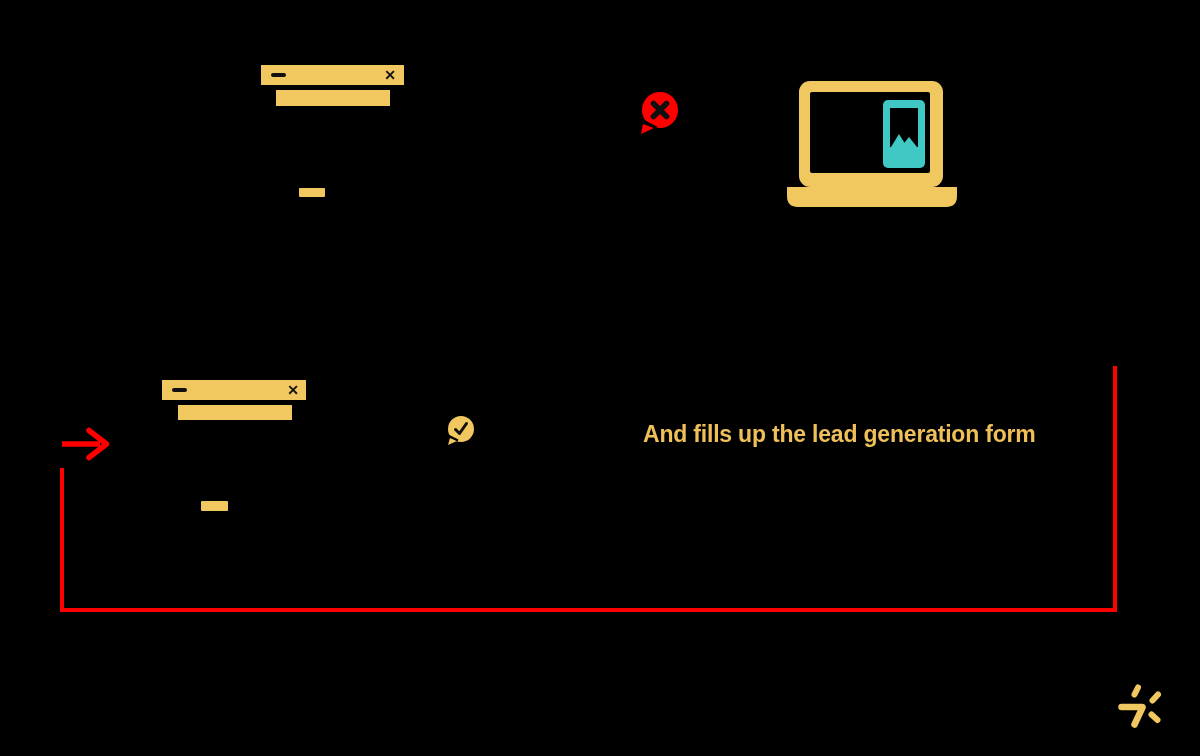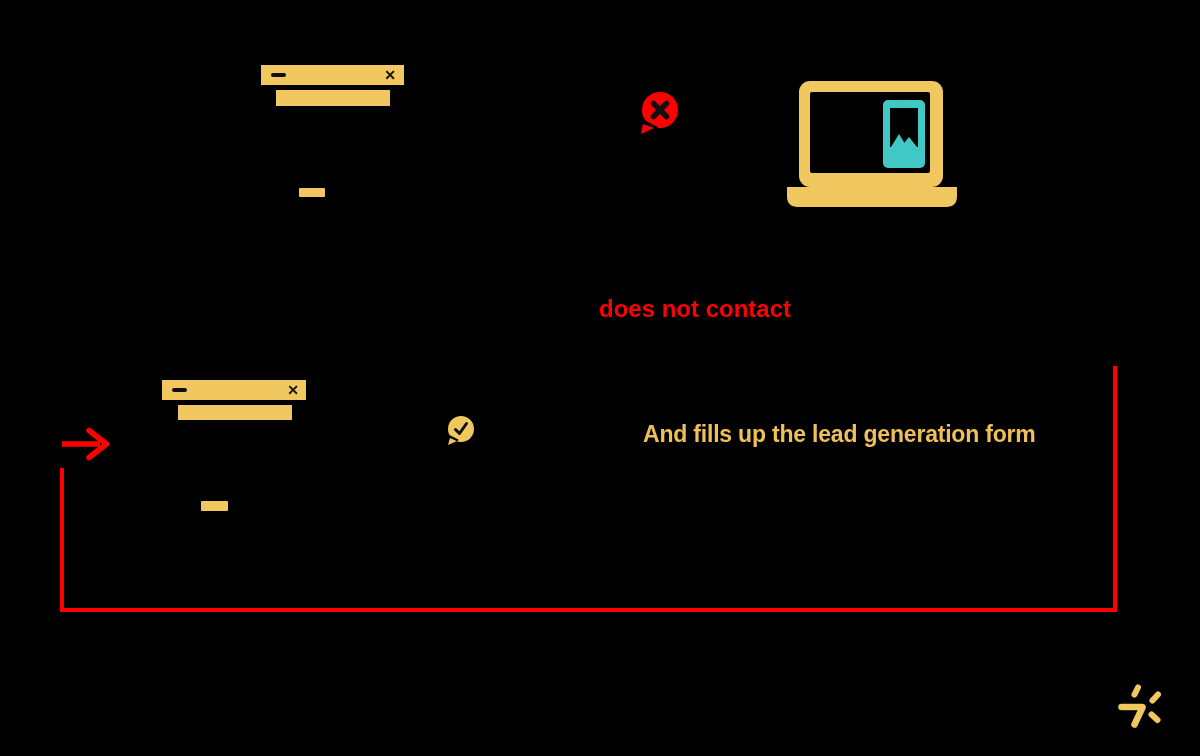--- a/index.html
+++ b/index.html
@@ -94,21 +94,20 @@
     <rect x="19" y="6" width="144" height="106" rx="11" fill="#F1C75F"></rect>
     <rect x="30" y="17" width="120" height="81" rx="2" fill="#000000"></rect>
     <path d="M7,112 H177 V121 Q177,132 166,132 H18 Q7,132 7,121 Z" fill="#F1C75F"></path>
     <rect x="103" y="25" width="42" height="68" rx="5" fill="#3FC8C4"></rect>
     <rect x="110" y="33" width="28" height="46" fill="#000000"></rect>
     <rect x="110" y="72" width="28" height="7" fill="#3FC8C4"></rect>
     <polygon points="111,72 119,59 127,72" fill="#3FC8C4"></polygon>
     <polygon points="121,72 129,62 137,72" fill="#3FC8C4"></polygon>
   </svg>
 
-  <div class="caption-red">does not contact</div>
 
   <div>
     <div class="win-titlebar" style="left:162px; top:380px; width:144px; height:20px;"></div>
     <div class="win-minus" style="left:172px; top:388px; width:15px; height:4px;"></div>
     <div class="win-close" style="left:283px; top:380px;">✕</div>
     <div class="win-contentbar" style="left:178px; top:405px; width:114px; height:15px;"></div>
     <div class="win-dash" style="left:201px; top:501px; width:27px; height:10px;"></div>
   </div>
 
   <svg class="abs" style="left:446px; top:414px;" width="34" height="34" viewBox="0 0 34 34">

